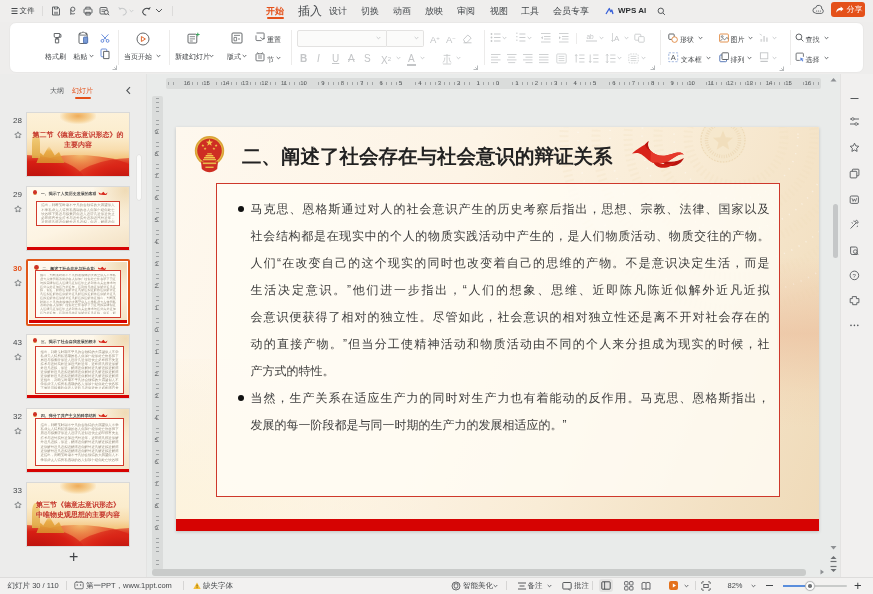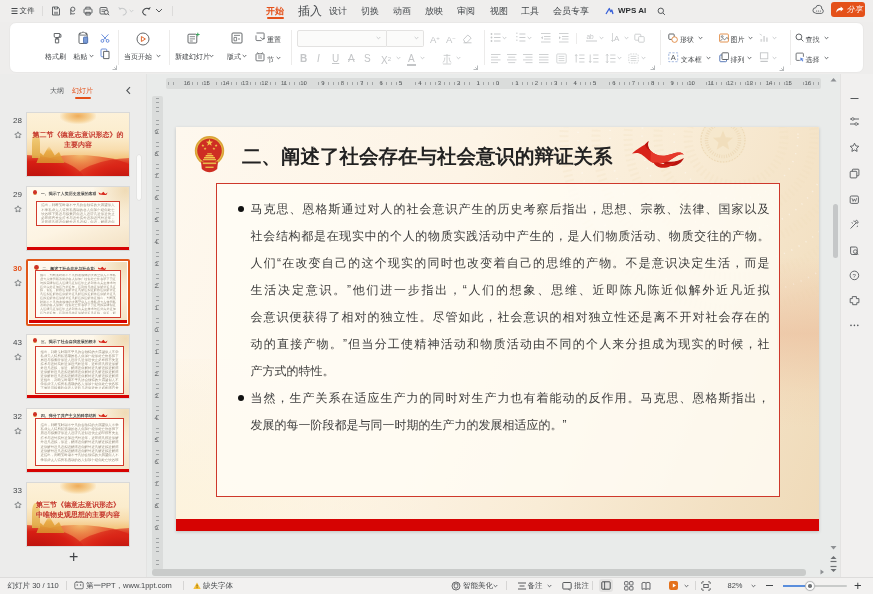--- a/index.html
+++ b/index.html
@@ -97,21 +97,21 @@
         <circle cx="6.5" cy="7" r=".6" fill="#55585b"></circle>
         <circle cx="8.4" cy="7" r=".6" fill="#55585b"></circle>
       </svg>
     </div>
 <div style="position:absolute;left:831px;top:2px;width:34px;height:15px;background:#e4511a;border-radius:3px;"></div>
 <div style="position:absolute;left:835px;top:4.5px;width:10px;height:10px;">
       <svg width="10" height="10" viewBox="0 0 10 10" style="">
         <path d="M5.7 1.6l2.8 2.5-2.8 2.5V4.9C3.6 4.9 2 6 1.2 7.8c0-2.7 1.5-4.7 4.5-5z" fill="#fff"></path>
       </svg>
     </div>
-<div style="position:absolute;left:846.5px;top:0px;height:19px;font-size:8px;color:#fff;line-height:19px;font-style:italic;">分享</div>
+<div style="position:absolute;left:846.5px;top:0px;height:19px;font-size:8px;color:#fff;line-height:19px;">分享</div>
 <div style="position:absolute;left:9px;top:22px;width:855px;height:51px;background:#fff;border-radius:7px;border:1px solid #e9e8e7;"></div>
 <div style="position:absolute;left:51px;top:32px;width:12px;height:13px;">
       <svg width="12" height="13" viewBox="0 0 12 13" style="">
         <path d="M3.2 1.5h5.6v2.6a1.4 1.4 0 0 1-1.4 1.4H4.6a1.4 1.4 0 0 1-1.4-1.4z" fill="none" stroke="#53575a" stroke-width="0.9"></path>
         <path d="M5.2 5.5v1.4h1.8V5.5" fill="none" stroke="#53575a" stroke-width="0.8"></path>
         <path d="M4.4 6.9h3.3v4h-3.3z" fill="none" stroke="#53575a" stroke-width="0.9"></path>
         <path d="M8.8 2.6h1.2v2.6H7.2" fill="none" stroke="#53575a" stroke-width="0.8"></path>
       </svg>
     </div>
 <div style="position:absolute;left:45px;top:52px;height:9px;font-size:7px;color:#3f4245;white-space:nowrap;line-height:9px;">格式刷</div>

